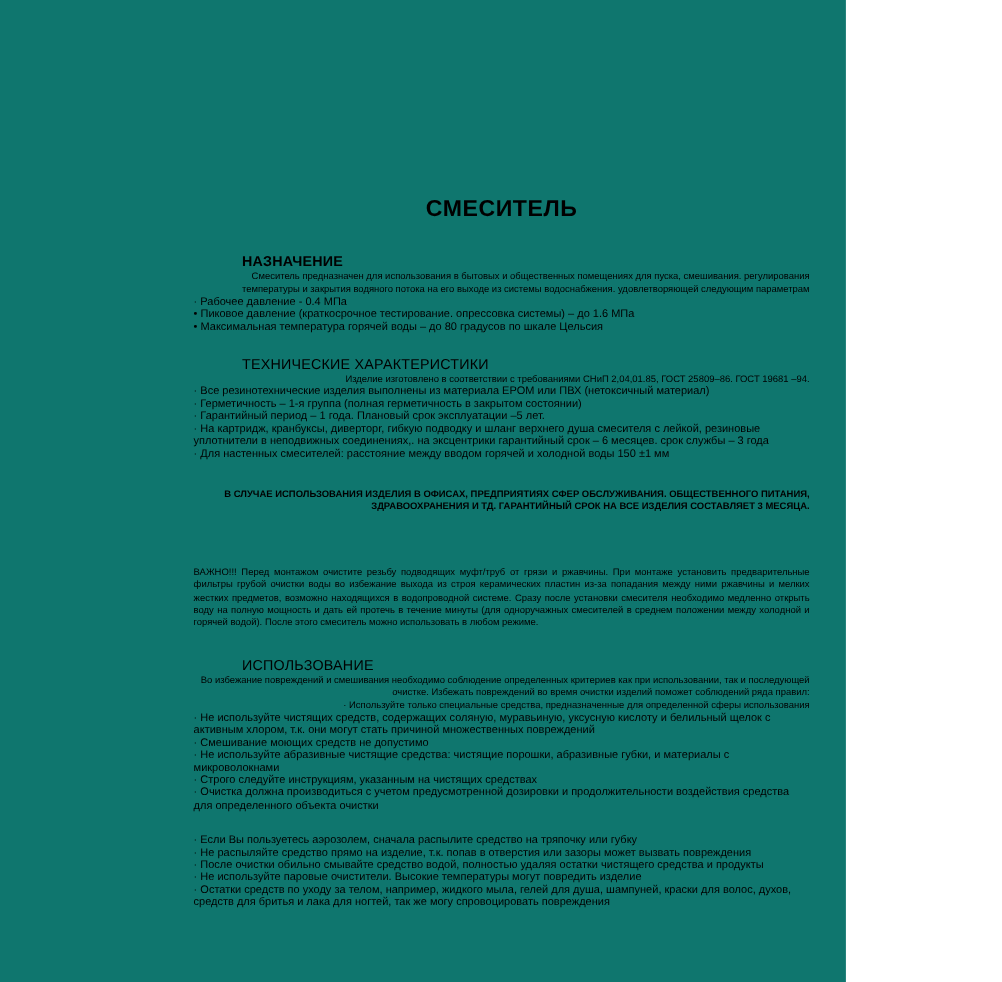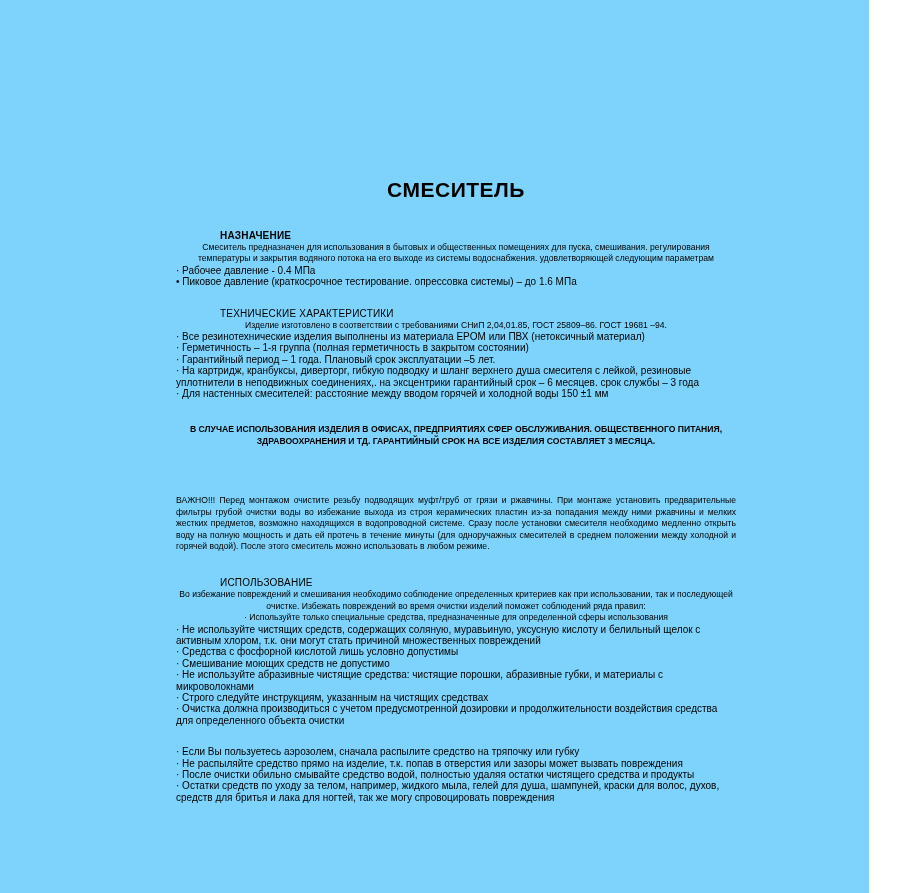--- a/index.html
+++ b/index.html
@@ -9,57 +9,57 @@
   }
   body {
     width: 911px;
     height: 893px;
     font-family: "Liberation Sans", sans-serif;
     color: #000000;
     -webkit-font-smoothing: antialiased;
   }
   .page {
     position: relative;
-    width: 869px;
+    width: 769px;
     height: 893px;
-    background: #7dd3fc;
+    background: #0f766e;
     overflow: hidden;
   }
   .doc {
     position: absolute;
     left: 176px;
     top: 178px;
     width: 560px;
   }
   .doc-title {
     text-align: center;
     font-size: 21px;
     font-weight: bold;
     letter-spacing: 0.5px;
     margin: 0 0 28px 0;
   }
   .section {
     margin-bottom: 14px;
   }
   .section-heading {
-    font-size: 10px;
+    font-size: 13px;
     font-weight: bold;
     letter-spacing: 0.2px;
     margin: 0 0 1px 0;
     text-transform: uppercase;
     padding-left: 44px;
   }
   .section-heading.plain {
     font-weight: normal;
   }
   .para {
     font-size: 8.6px;
     line-height: 11.4px;
     margin: 0 0 0 0;
-    text-align: center;
+    text-align: right;
   }
   .para + .para {
     margin-top: 0px;
   }
   .para.bold {
     font-weight: bold;
   }
   .list {
     list-style: none;
     margin: 0;
@@ -87,20 +87,21 @@
   <div class="doc">
 
     <h1 class="doc-title">СМЕСИТЕЛЬ</h1>
 
     <div class="section">
       <div class="section-heading">НАЗНАЧЕНИЕ</div>
       <p class="para">Смеситель предназначен для использования в бытовых и общественных помещениях для пуска, смешивания. регулирования температуры и закрытия водяного потока на его выходе из системы водоснабжения. удовлетворяющей следующим параметрам</p>
       <ul class="list">
         <li>· Рабочее давление - 0.4 МПа</li>
         <li>• Пиковое давление (краткосрочное тестирование. опрессовка системы) – до 1.6 МПа</li>
+        <li>• Максимальная температура горячей воды – до 80 градусов по шкале Цельсия</li>
       </ul>
     </div>
 
     <div class="gap-sm"></div>
 
     <div class="section">
       <div class="section-heading plain">ТЕХНИЧЕСКИЕ ХАРАКТЕРИСТИКИ</div>
       <p class="para">Изделие изготовлено в соответствии с требованиями СНиП 2,04,01.85, ГОСТ 25809–86. ГОСТ 19681 –94.</p>
       <ul class="list">
         <li>·  Все резинотехнические изделия выполнены из материала EPOM или ПВХ (нетоксичный материал)</li>
@@ -124,33 +125,33 @@
     </div>
 
     <div class="gap-md"></div>
 
     <div class="section">
       <div class="section-heading plain">ИСПОЛЬЗОВАНИЕ</div>
       <p class="para">Во избежание повреждений и смешивания необходимо соблюдение определенных критериев как при использовании, так и последующей очистке. Избежать повреждений во время очистки изделий поможет соблюдений ряда правил:</p>
       <p class="para">·  Используйте только специальные средства, предназначенные для определенной сферы использования</p>
       <ul class="list">
         <li>·  Не используйте чистящих средств, содержащих соляную, муравьиную, уксусную кислоту и белильный щелок с активным хлором, т.к. они могут стать причиной множественных повреждений</li>
-        <li>·  Средства с фосфорной кислотой лишь условно допустимы</li>
         <li>·  Смешивание моющих средств не допустимо</li>
         <li>·  Не используйте абразивные чистящие средства: чистящие порошки, абразивные губки, и материалы с микроволокнами</li>
         <li>·  Строго следуйте инструкциям, указанным на чистящих средствах</li>
         <li>·  Очистка должна производиться с учетом предусмотренной дозировки и продолжительности воздействия средства для определенного объекта очистки</li>
       </ul>
     </div>
 
     <div class="gap-sm"></div>
 
     <div class="section">
       <ul class="list">
         <li>·  Если Вы пользуетесь аэрозолем, сначала распылите средство на тряпочку или губку</li>
         <li>·  Не распыляйте средство прямо на изделие, т.к. попав в отверстия или зазоры может вызвать повреждения</li>
         <li>·  После очистки обильно смывайте средство водой, полностью удаляя остатки чистящего средства и продукты</li>
+        <li>·  Не используйте паровые очистители. Высокие температуры могут повредить изделие</li>
         <li>·  Остатки средств по уходу за телом, например, жидкого мыла, гелей для душа, шампуней, краски для волос, духов, средств для бритья и лака для ногтей, так же могу спровоцировать повреждения</li>
       </ul>
     </div>
 
   </div>
 </div>
 
 </body></html>

